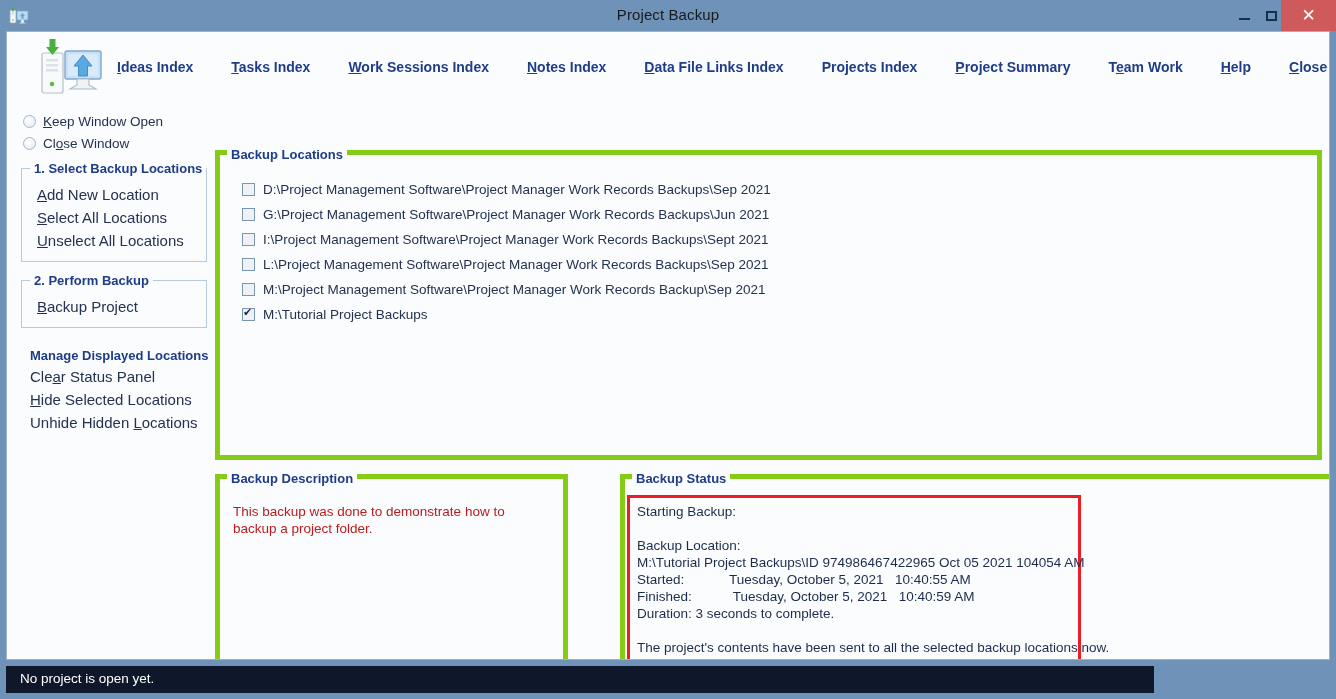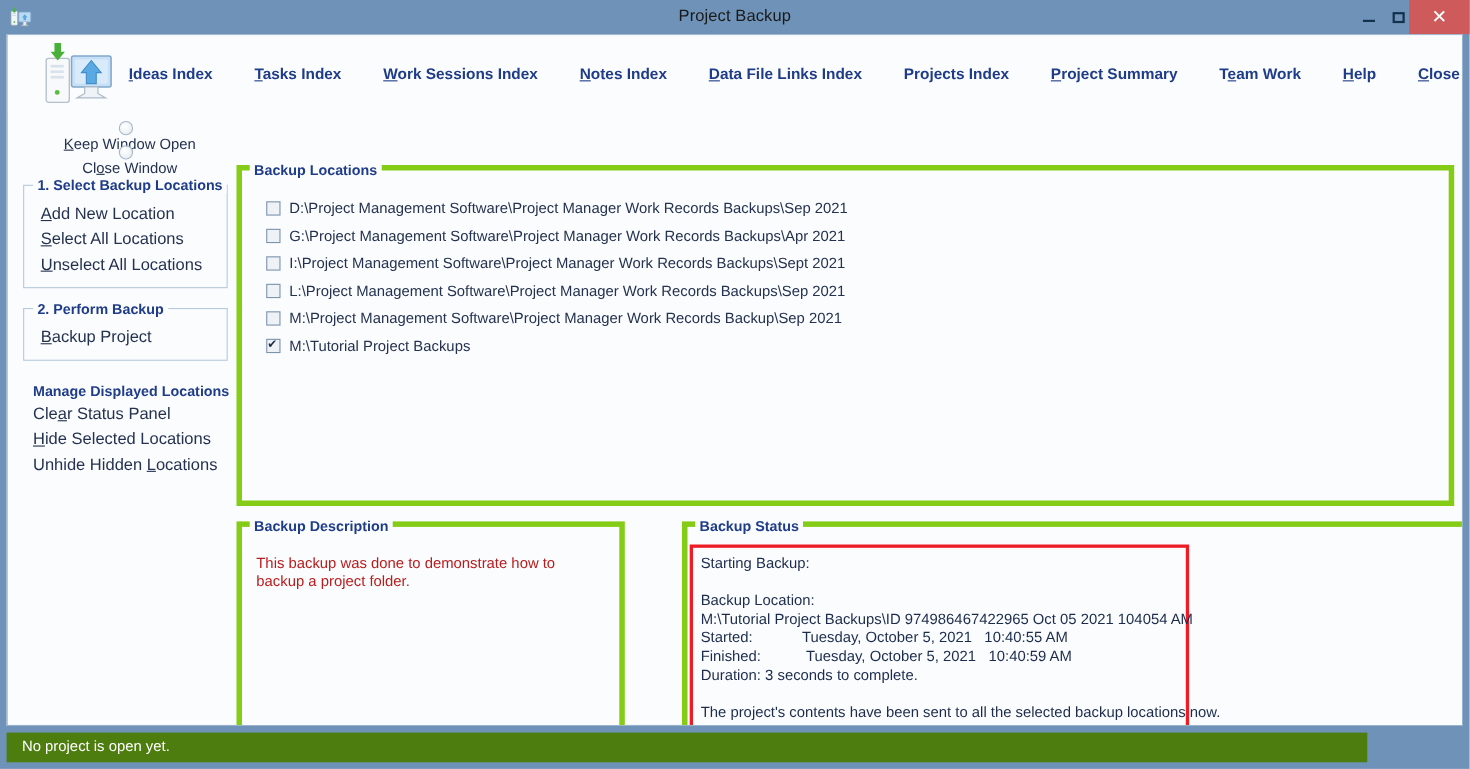--- a/index.html
+++ b/index.html
@@ -122,21 +122,20 @@
     left: 8px; top: 78px;
     width: 198px;
     height: 540px;
   }
   .radio-row {
     position: relative;
     height: 22px;
     display: flex;
     align-items: center;
     padding-left: 8px;
-    flex-direction: column;
   }
   .radio {
     width: 13px; height: 13px;
     border-radius: 50%;
     border: 1px solid #a6b7c8;
     background: radial-gradient(circle at 40% 35%, #ffffff 0%, #eef2f6 60%, #dfe6ed 100%);
     box-sizing: border-box;
     margin-right: 7px;
     flex: none;
   }
@@ -272,23 +271,23 @@
     color: #1c2c4c;
     line-height: 17px;
     font-family: "Liberation Sans", sans-serif;
     white-space: pre;
   }
 
   
   .statusbar {
     position: absolute;
     left: 6px; top: 666px;
-    width: 1237px;
+    width: 1148px;
     height: 27px;
-    background: #4d7c0f;
+    background: #0f172a;
   }
   .statusbar-text {
     position: absolute;
     left: 14px; top: 5px;
     font-size: 13.5px;
     color: #ffffff;
     font-family: "Liberation Sans", sans-serif;
   }
 </style>
 </head>
@@ -387,21 +386,21 @@
 
     <div class="panel" id="panel-locations">
       <div class="panel-title">Backup Locations</div>
       <div class="cb-list">
         <div class="cb-row">
           <span class="cb-box"></span>
           <span class="cb-label">D:\Project Management Software\Project Manager Work Records Backups\Sep 2021</span>
         </div>
         <div class="cb-row">
           <span class="cb-box"></span>
-          <span class="cb-label">G:\Project Management Software\Project Manager Work Records Backups\Apr 2021</span>
+          <span class="cb-label">G:\Project Management Software\Project Manager Work Records Backups\Jun 2021</span>
         </div>
         <div class="cb-row">
           <span class="cb-box"></span>
           <span class="cb-label">I:\Project Management Software\Project Manager Work Records Backups\Sept 2021</span>
         </div>
         <div class="cb-row">
           <span class="cb-box"></span>
           <span class="cb-label">L:\Project Management Software\Project Manager Work Records Backups\Sep 2021</span>
         </div>
         <div class="cb-row">

